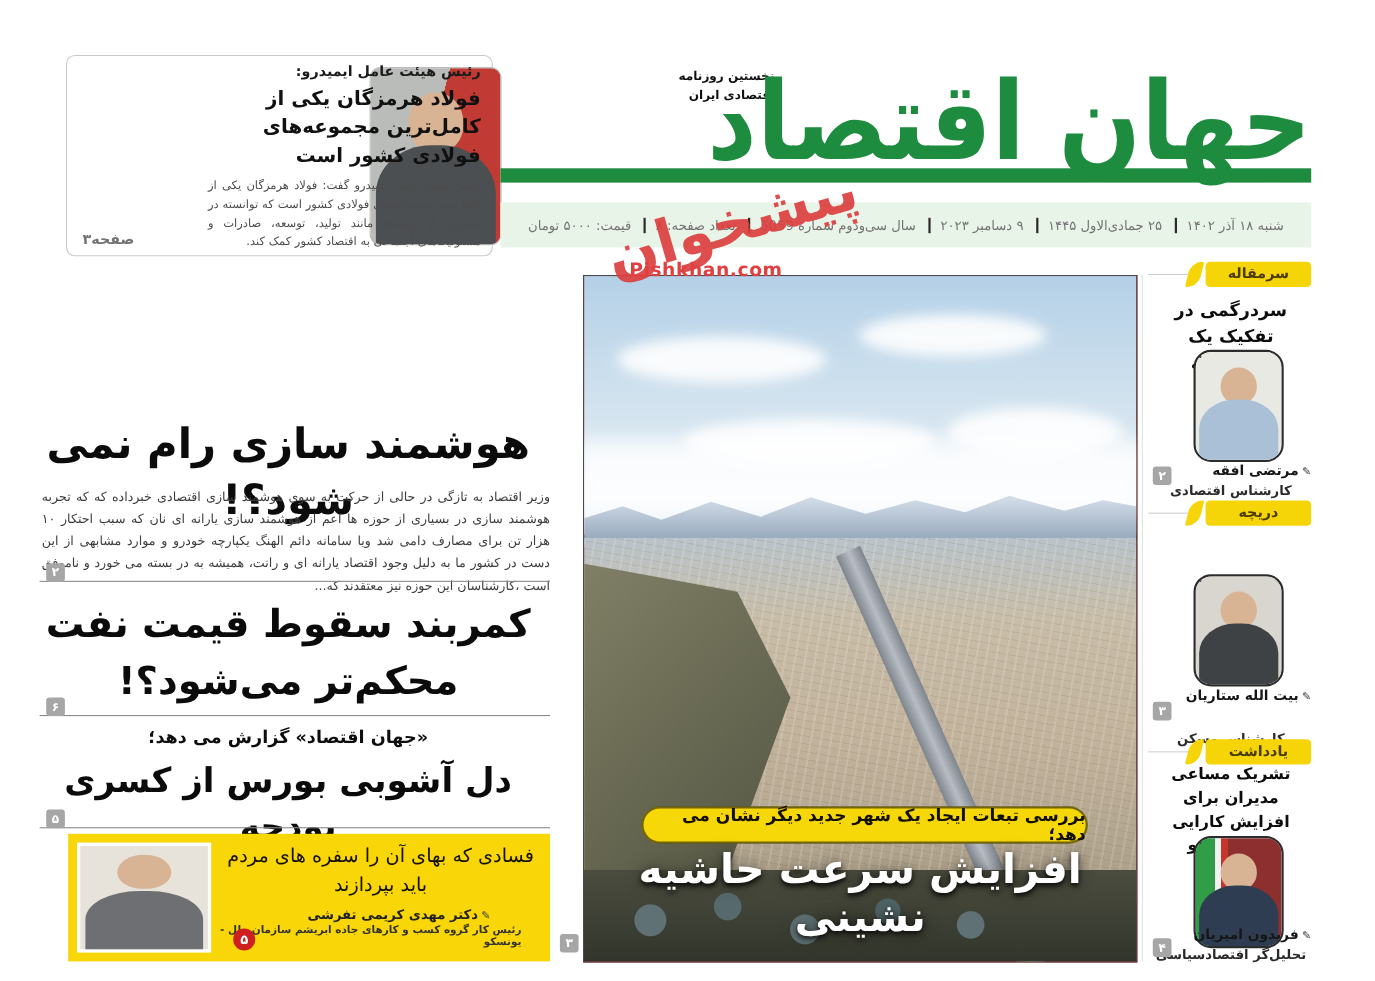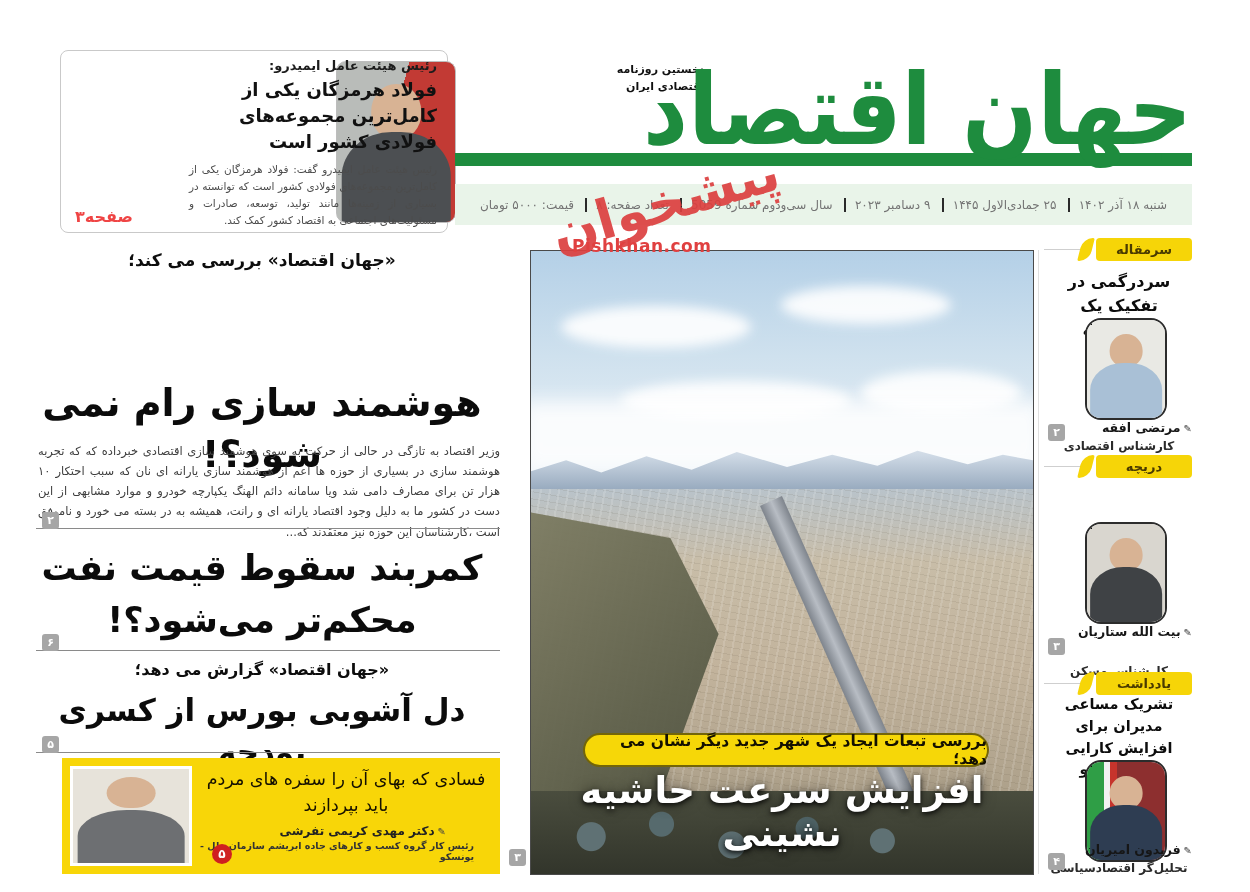--- a/index.html
+++ b/index.html
@@ -7,21 +7,21 @@
         overflow:hidden;font-family:"DejaVu Sans",sans-serif;direction:rtl;}
   .abs{position:absolute;}
 
   
   .tl-card{left:60px;top:50px;width:386px;height:181px;border:1px solid #c9c9c9;border-radius:8px;background:#fff;}
   .tl-photo{left:9px;top:10px;width:118px;height:160px;border-radius:10px;border:1px solid #bdbdbd;overflow:hidden;}
   .tl-text{right:10px;top:7px;width:248px;text-align:right;}
   .tl-kicker{font-size:13px;font-weight:bold;color:#1c1c1c;}
   .tl-headline{font-size:18px;font-weight:bold;color:#111;line-height:1.45;margin-top:4px;}
   .tl-body{font-size:10.5px;color:#4c4c4c;line-height:1.6;text-align:justify;margin-top:6px;}
-  .tl-pageref{left:14px;bottom:6px;font-size:16px;font-weight:bold;color:#ef4444;}
+  .tl-pageref{left:14px;bottom:6px;font-size:13px;font-weight:bold;color:#737373;}
 
   
   .tagline{left:612px;top:62px;width:92px;text-align:right;font-size:11px;font-weight:bold;color:#101010;line-height:1.5;direction:rtl;}
   .logo{right:58px;top:18px;height:142px;display:flex;align-items:flex-end;
         font-size:88px;font-weight:bold;color:#1e8c3e;letter-spacing:-4px;
         transform:scaleY(1.12);transform-origin:bottom right;line-height:1;}
   .logo-bar{left:455px;top:153px;width:737px;height:13px;background:#1e8c3e;}
   .datestrip{left:455px;top:184px;width:737px;height:41px;background:#e9f4e9;
              display:flex;align-items:center;justify-content:space-between;padding:0 16px;box-sizing:border-box;}
   .date-item{font-size:12px;color:#737373;white-space:nowrap;padding:0 9px;}
@@ -166,21 +166,20 @@
     <span class="date-item">۲۵ جمادی‌الاول ۱۴۴۵</span>
     <span class="date-item">۹ دسامبر ۲۰۲۳</span>
     <span class="date-item">سال سی‌ودوم شماره 5059</span>
     <span class="date-item">تعداد صفحه: ۸</span>
     <span class="date-item">قیمت: ۵۰۰۰ تومان</span>
   </div>
 
   <div class="wm-fa abs">پیشخوان</div>
   <div class="wm-en abs">Pishkhan.com</div>
 
-  <div class="kicker k1 abs">«جهان اقتصاد» بررسی می کند؛</div>
   <div class="headline h1b abs">هوشمند سازی رام نمی شود؟!</div>
   <div class="lead-body abs">وزیر اقتصاد به تازگی در حالی از حرکت به سوی هوشمند سازی اقتصادی خبرداده که که تجربه هوشمند سازی در بسیاری از حوزه ها اعم از هوشمند سازی یارانه ای نان که سبب احتکار ۱۰ هزار تن برای مصارف دامی شد ویا سامانه دائم الهنگ یکپارچه خودرو و موارد مشابهی از این دست در کشور ما به دلیل وجود اقتصاد یارانه ای و رانت، همیشه به در بسته می خورد و ناموفق است ،کارشناسان این حوزه نیز معتقدند که...</div>
   <div class="page-badge b-lead abs">۲</div>
   <div class="rule r1 abs"></div>
 
   <div class="headline h2a abs">کمربند سقوط قیمت نفت</div>
   <div class="headline h2b abs">محکم‌تر می‌شود؟!</div>
   <div class="page-badge b-oil abs">۶</div>
   <div class="rule r2 abs"></div>
 

